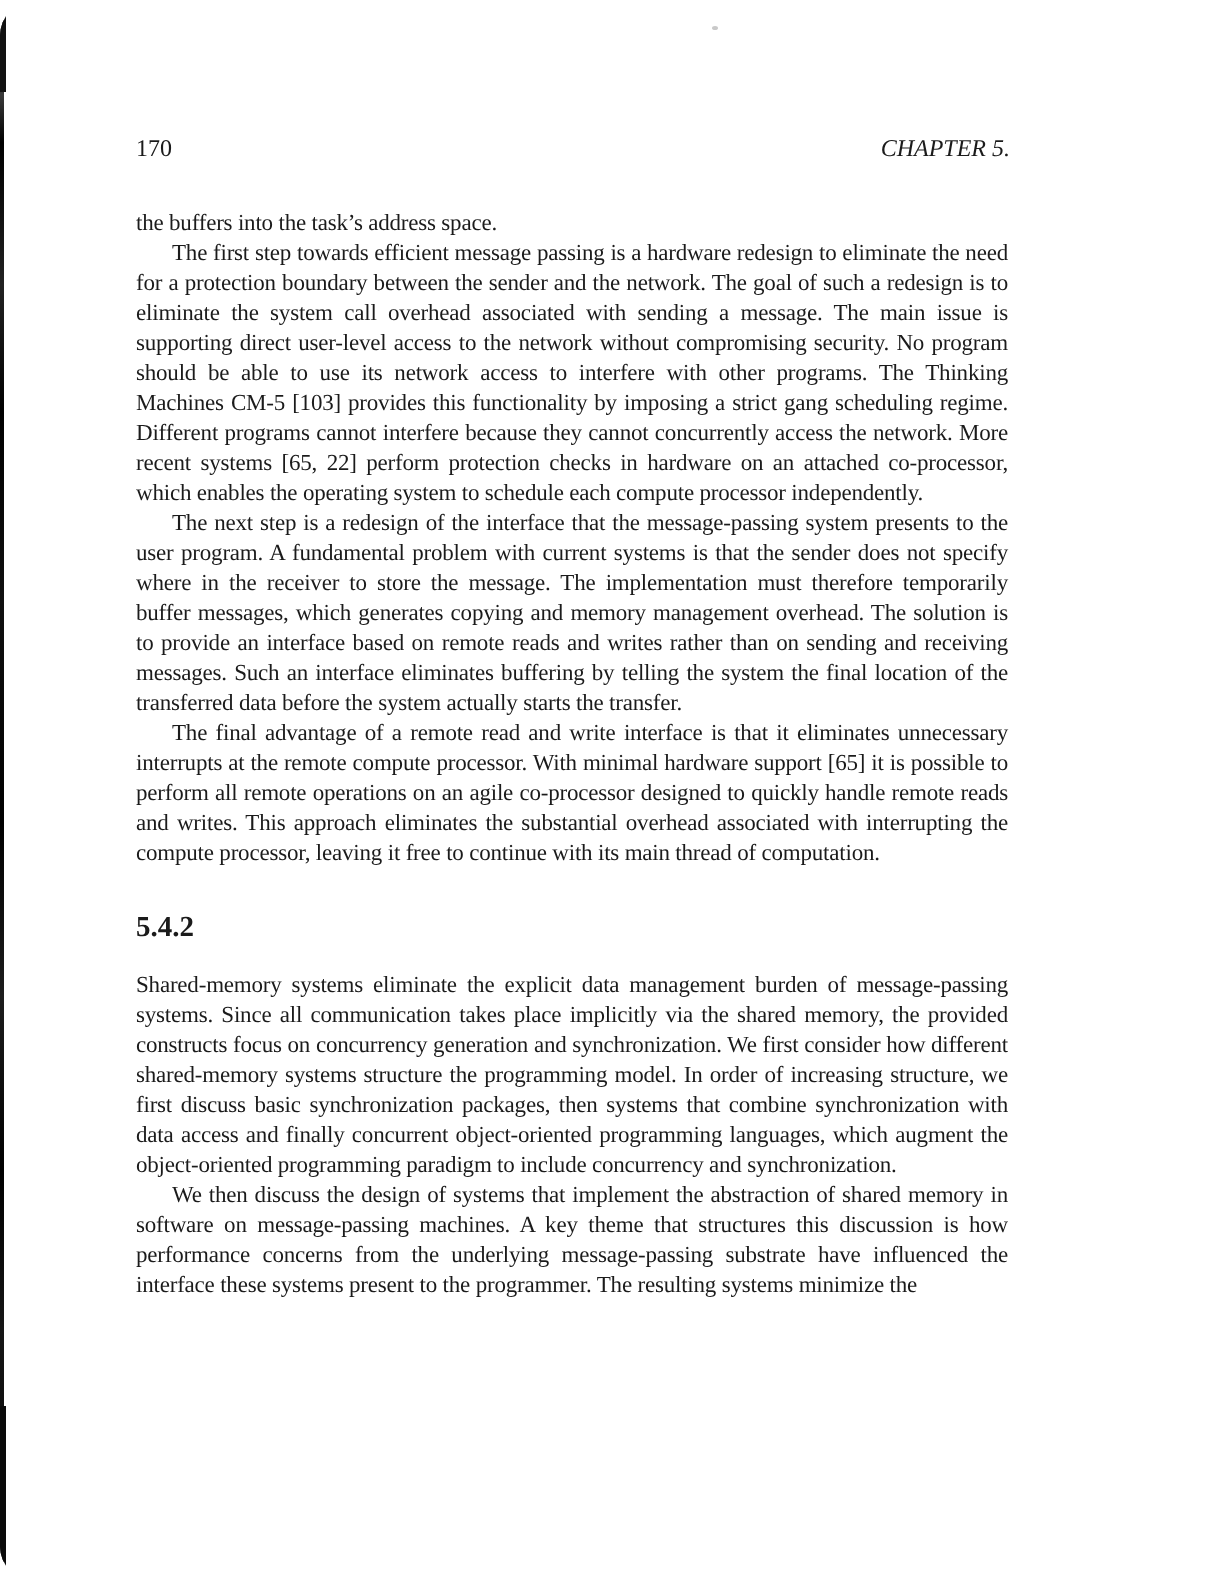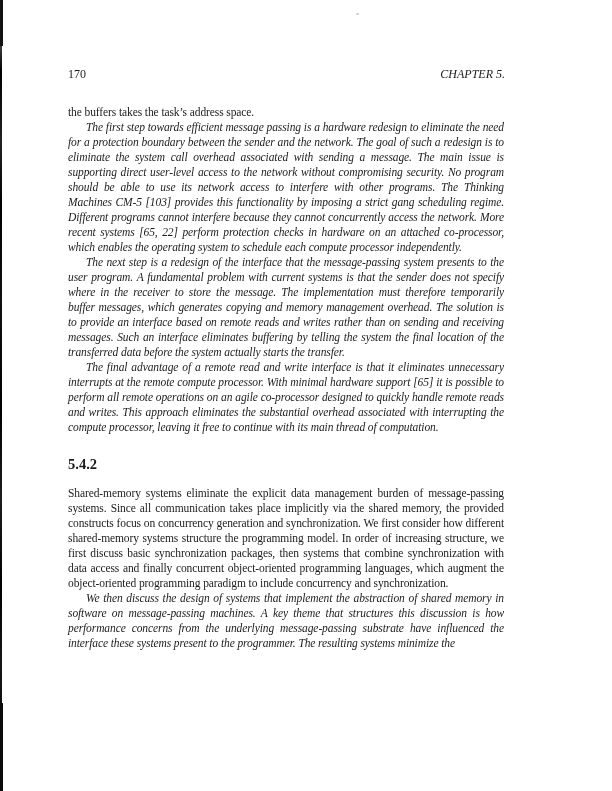--- a/index.html
+++ b/index.html
@@ -8,20 +8,21 @@
     background: #ffffff;
   }
   .page {
     position: relative;
     width: 612px;
     height: 791px;
     background: #ffffff;
     overflow: hidden;
     font-family: "Liberation Serif", "DejaVu Serif", serif;
     color: #1b1b1b;
+    border-radius: 18px;
   }
   
   .scan-edge {
     position: absolute;
     left: 0;
     top: 0;
     width: 2px;
     height: 791px;
     background: linear-gradient(180deg,
       #000 0%, #151515 4%, #3a3a3a 6%, #000 9%,
@@ -81,21 +82,20 @@
     line-height: 15px;
     text-align: justify;
     letter-spacing: -0.1px;
   }
   .body-text p {
     margin: 0;
     padding: 0;
   }
   .body-text p.indent {
     text-indent: 18px;
-    font-style: italic;
   }
   .section-heading {
     margin: 20px 0 13px 0;
     font-size: 14.5px;
     font-weight: bold;
     line-height: 18px;
     display: flex;
     gap: 3px;
     letter-spacing: 0;
     text-align: left;
@@ -111,21 +111,21 @@
 
   <header class="running-header">
     <span class="page-num">170</span>
     <span class="running-head">
       <span>CHAPTER 5.</span>
     </span>
   </header>
 
   <main class="body-text">
 
-    <p>the buffers takes the task’s address space.</p>
+    <p>the buffers into the task’s address space.</p>
 
     <p class="indent">The first step towards efficient message passing is a hardware redesign to eliminate the need for a protection boundary between the sender and the network.  The goal of such a redesign is to eliminate the system call overhead associated with sending a message. The main issue is supporting direct user-level access to the network without compromising security.  No program should be able to use its network access to interfere with other programs.  The Thinking Machines CM-5 [103] provides this functionality by imposing a strict gang scheduling regime.  Different programs cannot interfere because they cannot concurrently access the network.  More recent systems [65, 22] perform protection checks in hardware on an attached co-processor, which enables the operating system to schedule each compute processor independently.</p>
 
     <p class="indent">The next step is a redesign of the interface that the message-passing system presents to the user program.  A fundamental problem with current systems is that the sender does not specify where in the receiver to store the message.  The implementation must therefore temporarily buffer messages, which generates copying and memory management overhead.  The solution is to provide an interface based on remote reads and writes rather than on sending and receiving messages.  Such an interface eliminates buffering by telling the system the final location of the transferred data before the system actually starts the transfer.</p>
 
     <p class="indent">The final advantage of a remote read and write interface is that it eliminates unnecessary interrupts at the remote compute processor.  With minimal hardware support [65] it is possible to perform all remote operations on an agile co-processor designed to quickly handle remote reads and writes.  This approach eliminates the substantial overhead associated with interrupting the compute processor, leaving it free to continue with its main thread of computation.</p>
 
     <h2 class="section-heading">
       <span>5.4.2</span>
     </h2>

